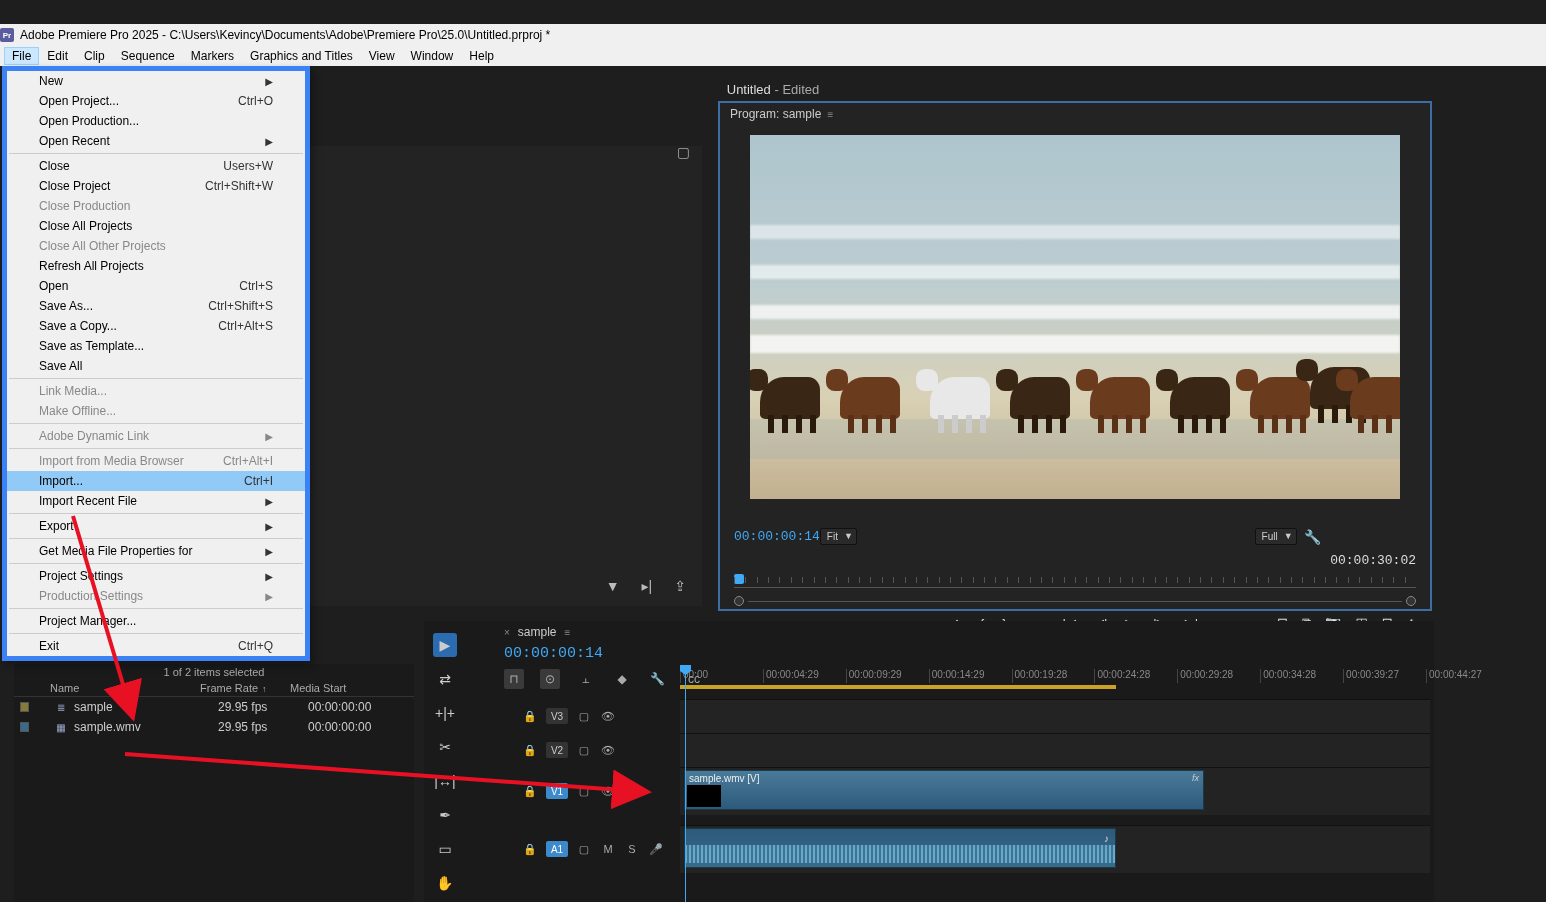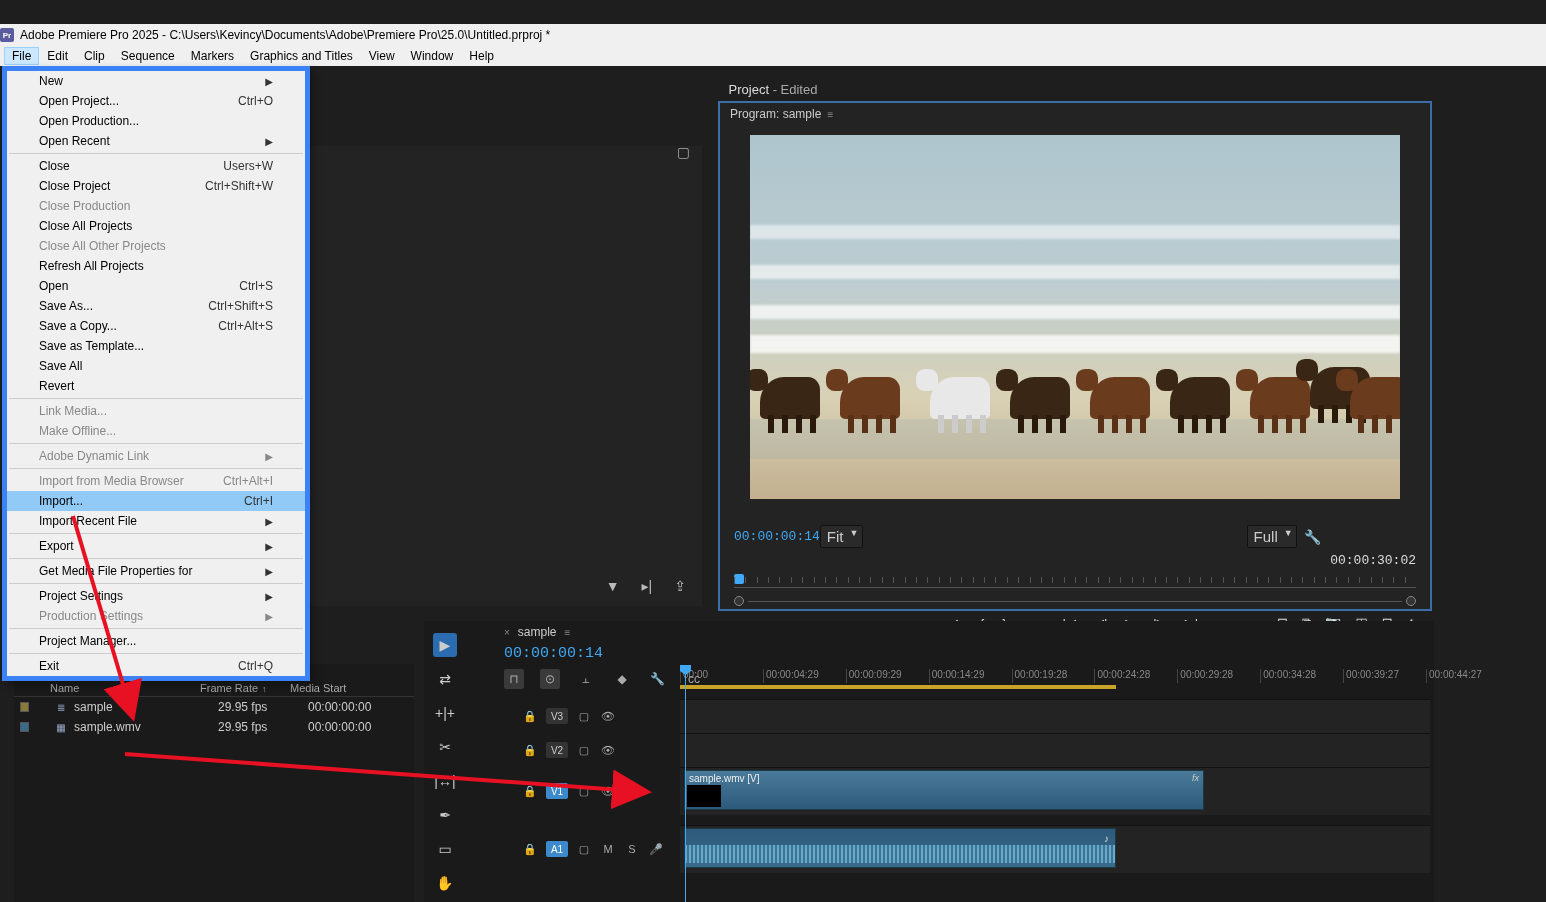--- a/index.html
+++ b/index.html
@@ -54,21 +54,21 @@
 .horse::before { content:''; position:absolute; left:-14px; top:-8px; width:22px; height:22px; background:#6b3b1d; border-radius:40%; }
 .horse::after { content:''; position:absolute; left:8px; top:38px; width:6px; height:18px; background:#5a3017; box-shadow: 14px 0 #5a3017, 28px 0 #5a3017, 42px 0 #5a3017; }
 .horse.white { background:#e8e8e8; } .horse.white::before{background:#e8e8e8;} .horse.white::after{background:#ccc; box-shadow:14px 0 #ccc,28px 0 #ccc,42px 0 #ccc;}
 .horse.dark { background:#3a2614; } .horse.dark::before{background:#3a2614;} .horse.dark::after{background:#2a1a0c; box-shadow:14px 0 #2a1a0c,28px 0 #2a1a0c,42px 0 #2a1a0c;}
 .reflection { position:absolute; left:0; right:0; bottom:40px; height:40px; background: rgba(150,170,175,0.25);}
 
 .timecode-row { display: flex; align-items: center; justify-content: space-between; padding: 6px 14px; font-size: 13px; }
 .tc-left { color: #3fa9f5; font-family: 'Courier New', monospace; }
 .tc-right { color: #ddd; font-family: 'Courier New', monospace; margin-top: 48px; }
 .fit-select, .full-select {
-  background: #2a2a2a; border: 1px solid #111; color: #ccc; font-size: 15px;
+  background: #2a2a2a; border: 1px solid #111; color: #ccc; font-size: 10px;
   padding: 2px 18px 2px 6px; border-radius: 2px; position: relative;
 }
 .select-arrow { position: absolute; right: 4px; top: 3px; font-size: 9px; pointer-events: none; }
 .wrench { color: #ccc; font-size: 14px; margin: 0 8px; }
 
 .ruler-row { padding: 0 14px; height: 18px; position: relative; }
 .ruler { position: absolute; left: 14px; right: 14px; top: 6px; height: 8px; border-bottom: 1px solid #555;}
 .ruler-tick { position:absolute; top:-3px; width:1px; height:6px; background:#555;}
 .playhead-mark { position: absolute; left: 14px; top: 0px; width: 10px; height: 10px; background: #3fa9f5; border-radius: 2px; }
 
@@ -227,23 +227,20 @@
       <div class="dd-item">
         <span>Save a Copy...</span>
         <span class="shortcut">Ctrl+Alt+S</span>
       </div>
       <div class="dd-item">
         <span>Save as Template...</span>
       </div>
       <div class="dd-item">
         <span>Save All</span>
       </div>
-      <div class="dd-item">
-        <span>Revert</span>
-      </div>
       <div class="dd-sep"></div>
       <div class="dd-item disabled">
         <span>Link Media...</span>
       </div>
       <div class="dd-item disabled">
         <span>Make Offline...</span>
       </div>
       <div class="dd-sep"></div>
       <div class="dd-item disabled">
         <span>Adobe Dynamic Link</span>
@@ -286,21 +283,21 @@
         <span>Project Manager...</span>
       </div>
       <div class="dd-sep"></div>
       <div class="dd-item">
         <span>Exit</span>
         <span class="shortcut">Ctrl+Q</span>
       </div>
     </div>
 
   <div class="tab-header">
-    <span class="title">Project</span><span> - Edited</span>
+    <span class="title">Untitled</span><span> - Edited</span>
   </div>
 
   <div class="left-dark">
     <span class="panel-icon-tr">▢</span>
     <div class="left-icons">
       <span class="icon-btn">▼</span>
       <span class="icon-btn">▸|</span>
       <span class="icon-btn">⇪</span>
     </div>
   </div>

